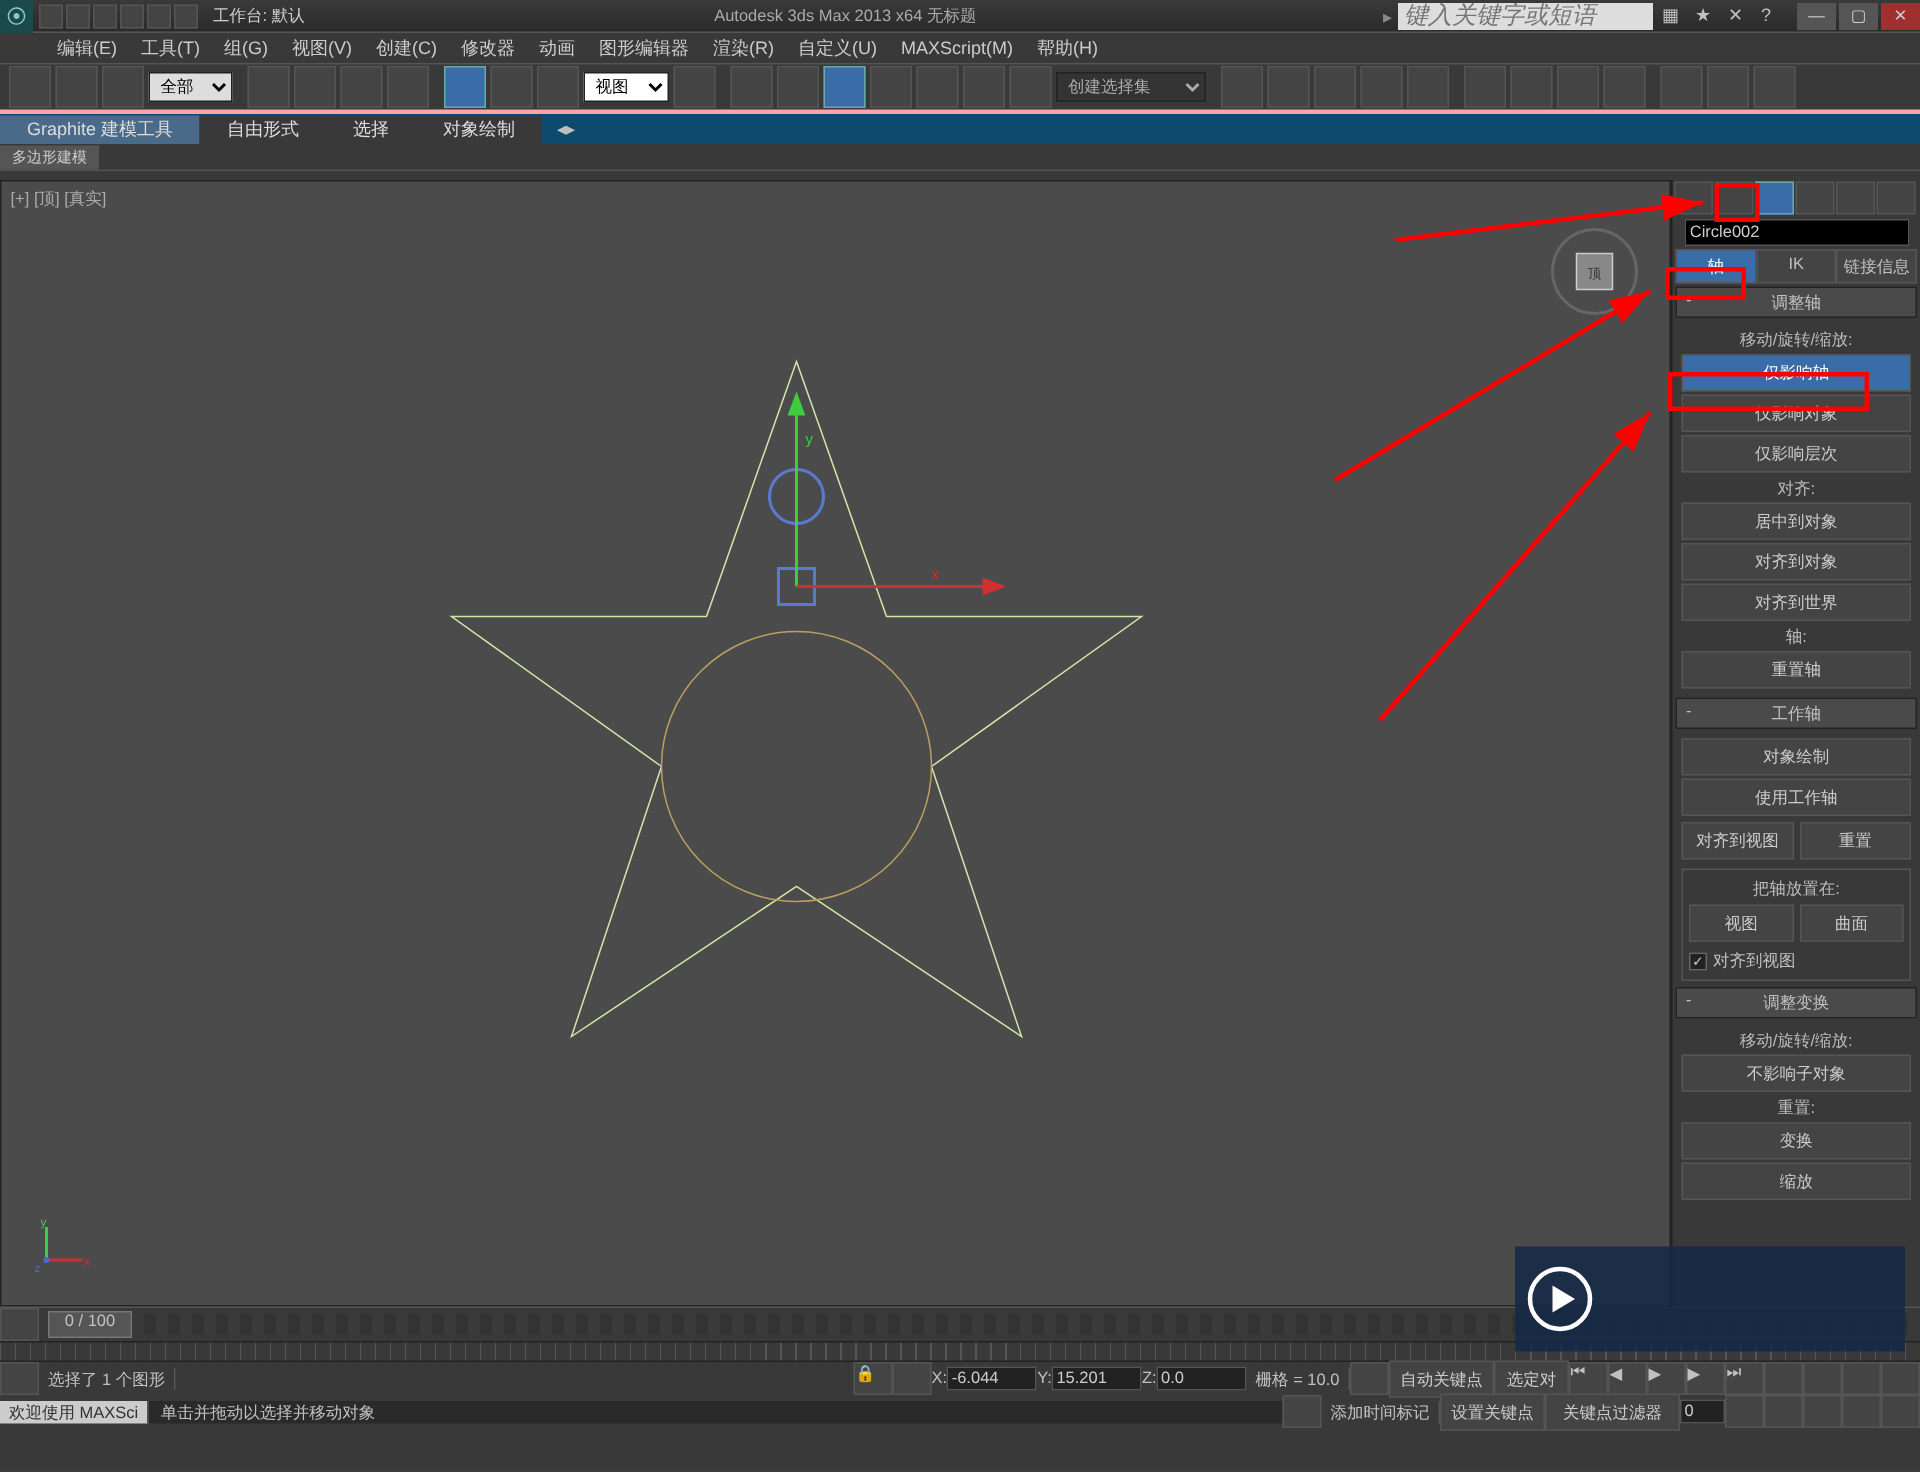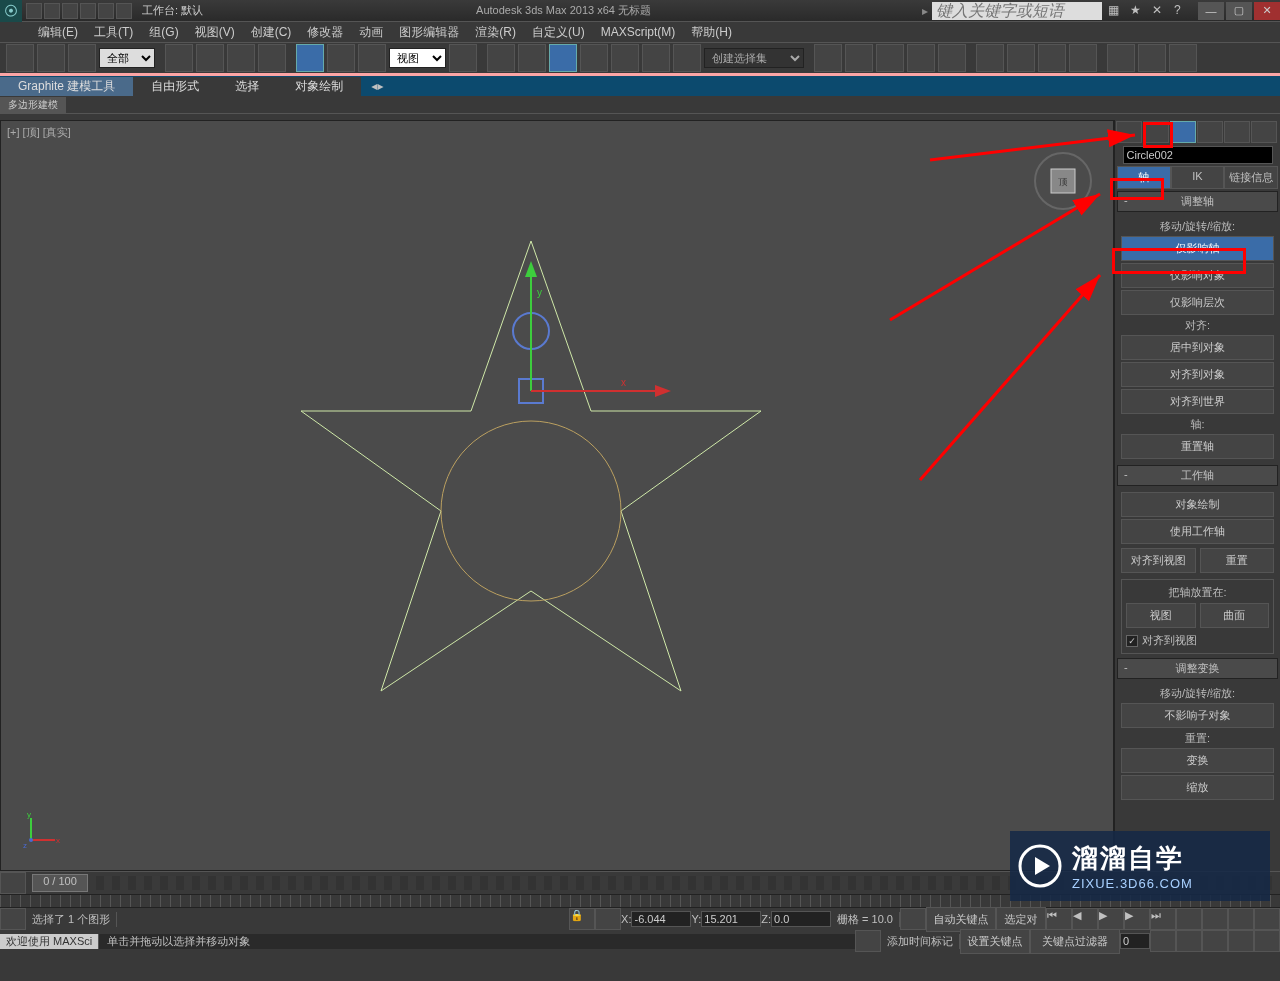--- a/index.html
+++ b/index.html
@@ -295,24 +295,20 @@
   <line x1="60" y1="50" x2="265" y2="25" stroke="#ff0000" stroke-width="3" marker-end="url(#ah)"></line>
   <line x1="20" y1="210" x2="230" y2="84" stroke="#ff0000" stroke-width="3" marker-end="url(#ah)"></line>
   <line x1="50" y1="370" x2="230" y2="165" stroke="#ff0000" stroke-width="3" marker-end="url(#ah)"></line>
 </svg>
 
 <div class="watermark">
   <svg width="44" height="44" viewBox="0 0 44 44">
     <circle cx="22" cy="22" r="20" fill="none" stroke="#fff" stroke-width="3"></circle>
     <polygon points="17,13 17,31 32,22" fill="#fff"></polygon>
   </svg>
-  <div class="wm-text">
-    <div class="wm-main">溜溜自学</div>
-    <div class="wm-sub">ZIXUE.3D66.COM</div>
-  </div>
 </div>
 
 <div class="timeline-zone">
   <div class="time-slider-row">
     <div class="anim-btn"></div>
     <div class="slider-thumb">0 / 100</div>
     <div style="flex:1; height:14px; margin:0 8px; background:repeating-linear-gradient(90deg,#333,#333 8px,#3a3a3a 8px,#3a3a3a 16px)"></div>
   </div>
   <div class="tick-row" style="background:repeating-linear-gradient(90deg,#555 0,#555 1px,transparent 1px,transparent 10px)"></div>
 

